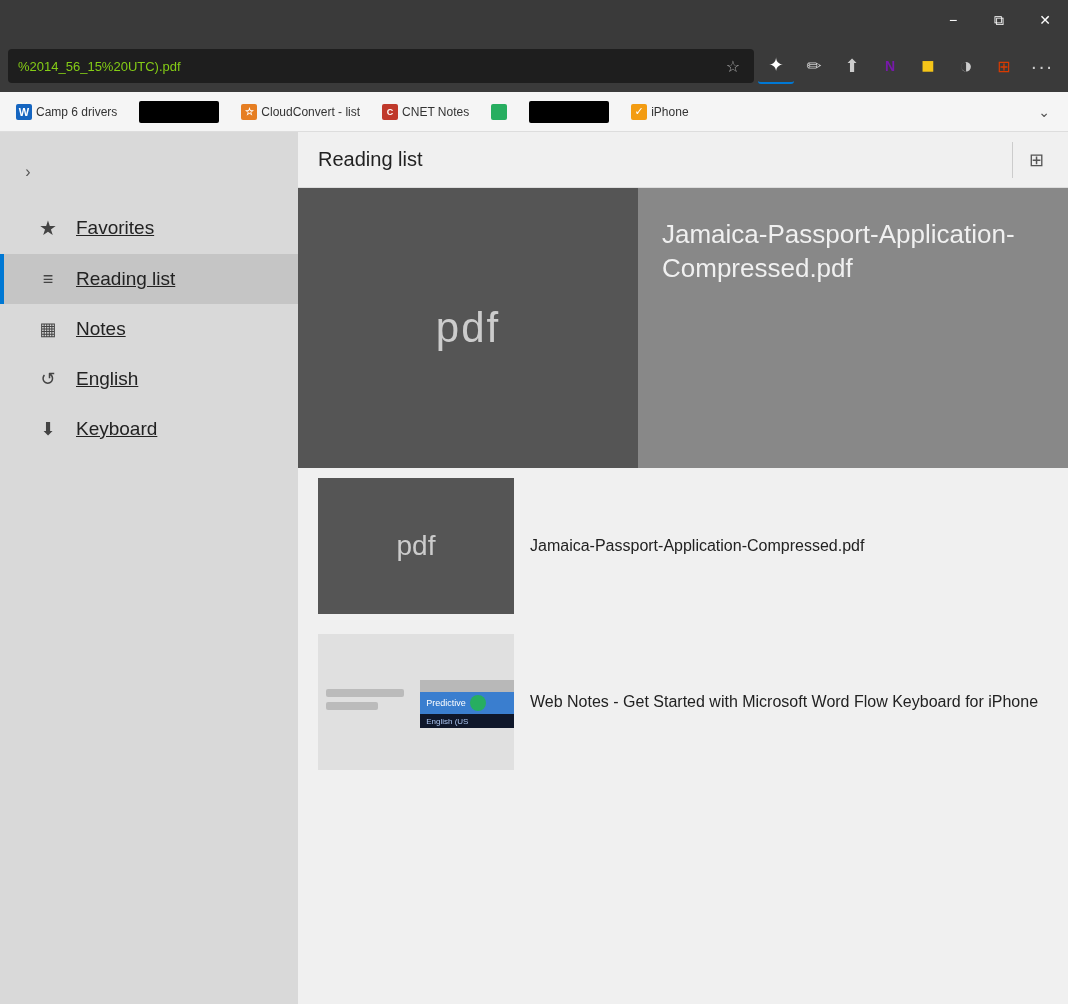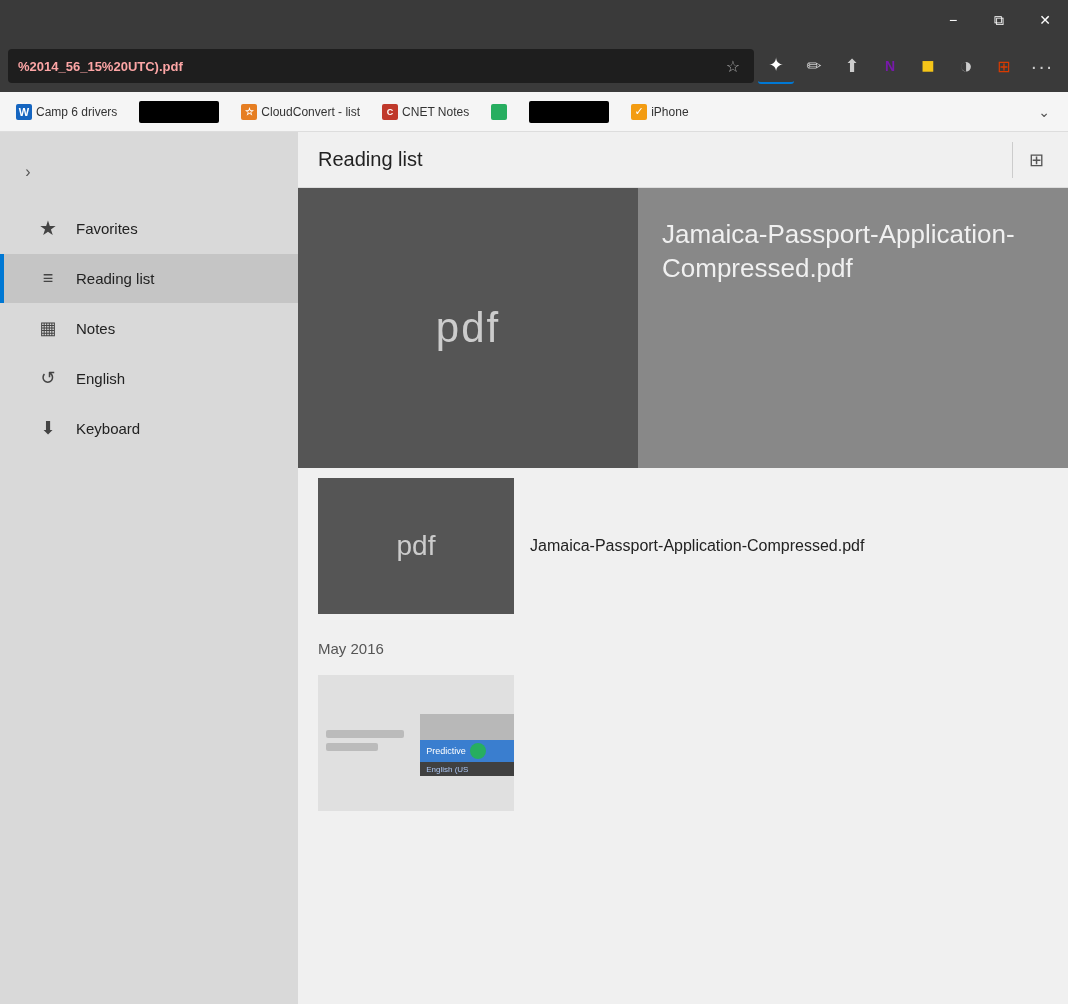--- a/index.html
+++ b/index.html
@@ -37,26 +37,25 @@
       height: 34px;
       display: flex;
       align-items: center;
       padding: 0 10px;
       color: #ccc;
       font-size: 13px;
       min-width: 0;
     }
     .address-text {
       flex: 1;
-      color: #fca5a5;
+      color: #84cc16;
       font-size: 13px;
       white-space: nowrap;
       overflow: hidden;
       text-overflow: ellipsis;
-      font-weight: bold;
     }
     .addr-icon {
       color: #aaa;
       font-size: 16px;
       cursor: pointer;
       padding: 4px;
     }
     .toolbar-icons {
       display: flex;
       align-items: center;
@@ -142,21 +141,22 @@
       width: 4px;
       background: #0078d4;
     }
     .sidebar-item .icon {
       font-size: 20px;
       width: 24px;
       text-align: center;
       color: #444;
     }
     .sidebar-item .label {
-      font-size: 15px;
+      font-size: 19px;
+      text-decoration: underline;
     }
     .expand-btn {
       width: 40px; height: 40px;
       display: flex; align-items: center; justify-content: center;
       margin: 10px 8px;
       cursor: pointer;
       color: #555;
       font-size: 16px;
     }
 
@@ -282,21 +282,21 @@
     .article-line {
       height: 8px;
       background: #bbb;
       border-radius: 2px;
       margin-bottom: 5px;
       width: 90%;
     }
     .article-line.short { width: 60%; }
     .article-image-fake {
       width: 100%;
-      height: 62px;
+      height: 48px;
       background: #aaa;
       margin-top: 4px;
       position: relative;
       overflow: hidden;
     }
 
     
     .reading-content::-webkit-scrollbar { width: 8px; }
     .reading-content::-webkit-scrollbar-track { background: #e0e0e0; }
     .reading-content::-webkit-scrollbar-thumb { background: #bbb; border-radius: 4px; }
@@ -409,38 +409,38 @@
         </div>
       </div>
 
       <div class="reading-entry">
         <div class="entry-thumb">
           <span>pdf</span>
         </div>
         <span class="entry-title">Jamaica-Passport-Application-Compressed.pdf</span>
       </div>
 
-      <div class="section-month">May 2016</div>
       <div class="reading-entry">
         <div class="entry-thumb article">
           <div class="article-lines">
             <div class="article-line"></div>
             <div class="article-line short"></div>
           </div>
           <div class="article-image-fake">
             <div style="background:#b8b8b8;width:100%;height:100%;display:flex;align-items:flex-end;">
               <div style="width:100%;">
                 <div style="background:#3a7ecf;height:22px;display:flex;align-items:center;padding:0 6px;">
                   <span style="color:#fff;font-size:9px;">Predictive</span>
                   <div style="background:#27ae60;width:16px;height:16px;border-radius:8px;margin-left:4px;"></div>
                 </div>
-                <div style="background:#404040;height:14px;display:flex;align-items:center;padding:0 6px;">
+                <div style="background:#0f172a;height:14px;display:flex;align-items:center;padding:0 6px;">
                   <span style="color:#aac4f0;font-size:8px;">English (US</span>
                 </div>
               </div>
             </div>
           </div>
         </div>
+        <span class="entry-title">Web Notes - Get Started with Microsoft Word Flow Keyboard for iPhone</span>
       </div>
 
     </div>
   </div>
 </div>
 
 </body></html>

